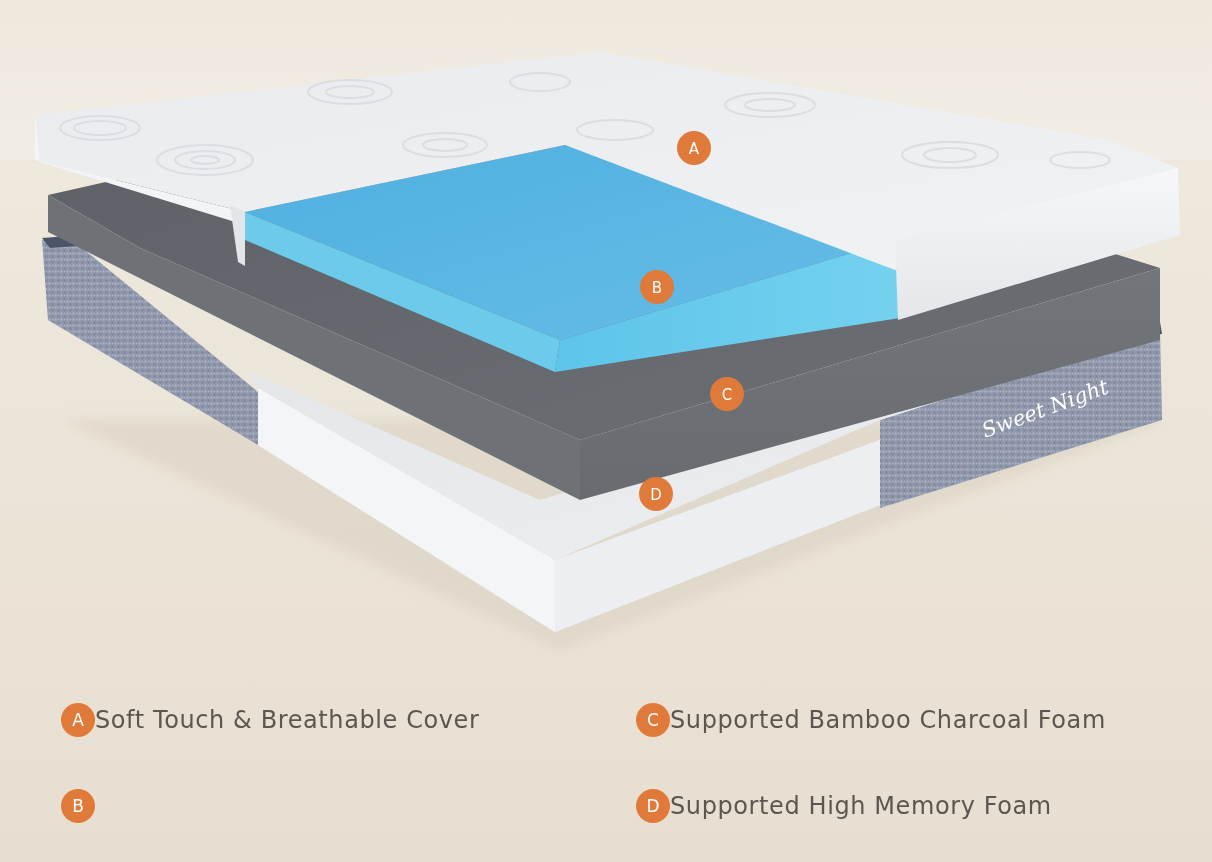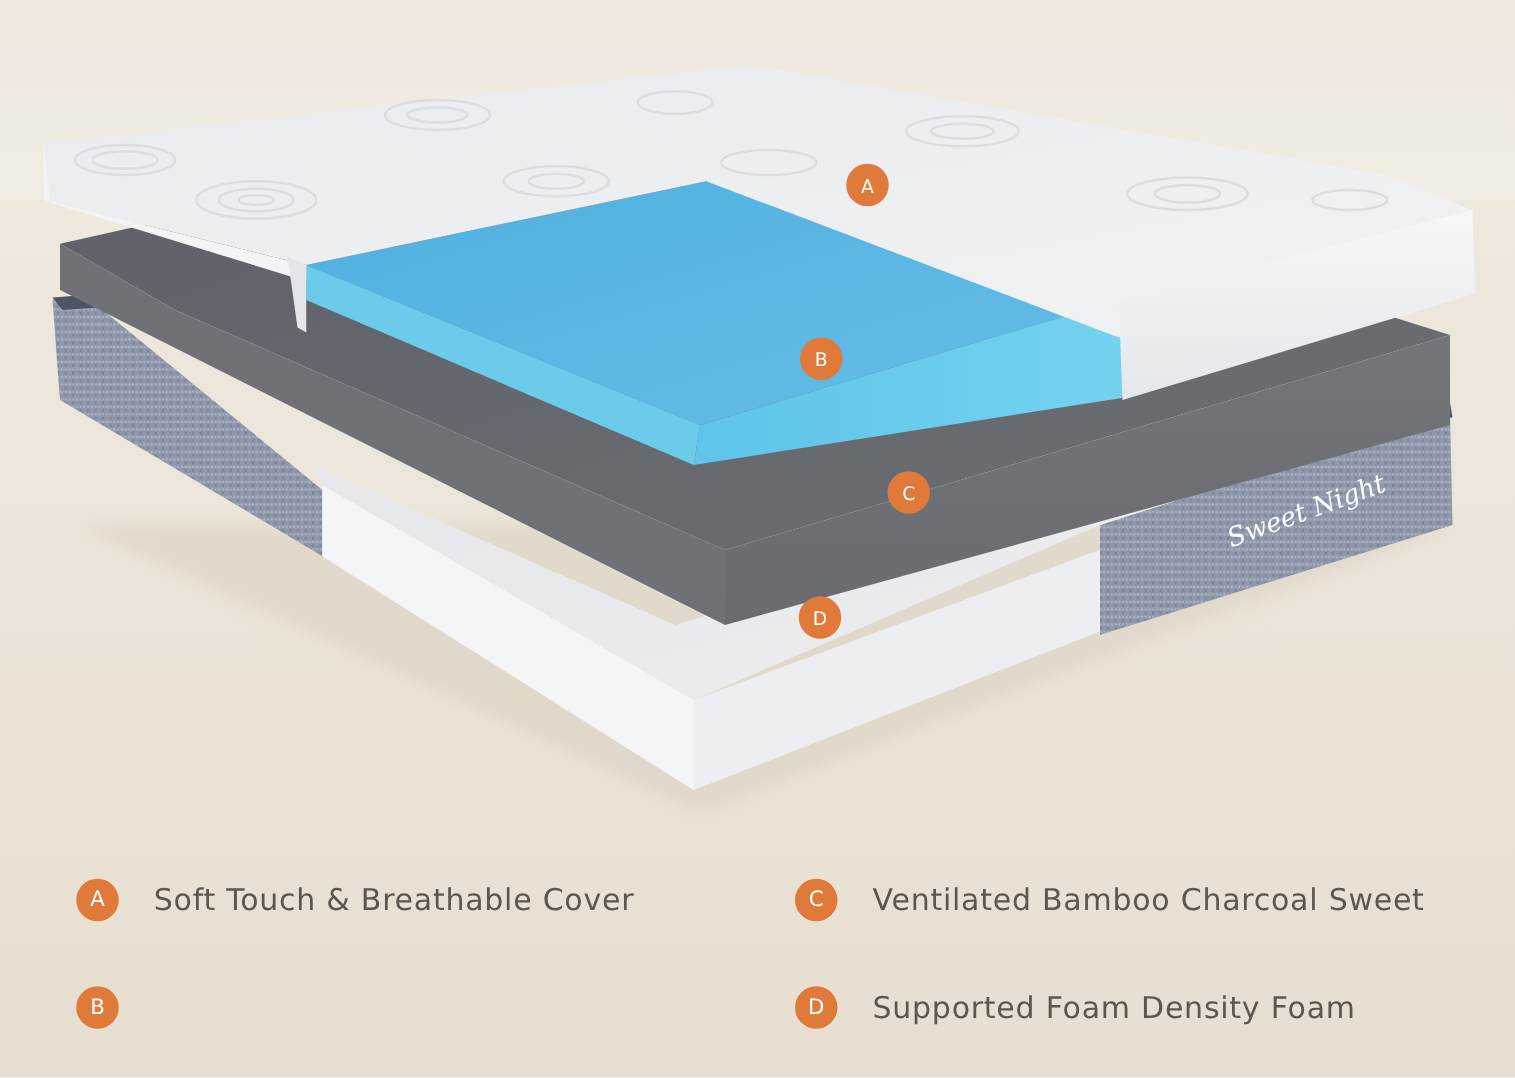--- a/index.html
+++ b/index.html
@@ -14,21 +14,21 @@
   .brand-text { font-family: "DejaVu Serif", serif; font-style: italic; font-size: 21px; fill: #ffffff; }
   .legend { position: absolute; left: 0; top: 690px; width: 1212px; height: 172px; }
   .legend-item { position: absolute; display: flex; align-items: center; height: 40px; }
   .badge {
     width: 34px; height: 34px; border-radius: 50%;
     background: #e07a3a; color: #fff; display: flex; align-items: center; justify-content: center;
     font-family: "DejaVu Sans", sans-serif; font-size: 17px; flex: 0 0 34px;
     box-shadow: 0 0 0 1px rgba(255,220,200,0.35);
   }
   .legend-text {
-    margin-left: 28px; color: #5c5650; font-family: "DejaVu Sans", sans-serif;
+    color: #5c5650; font-family: "DejaVu Sans", sans-serif;
     font-size: 24px; letter-spacing: 0.6px; white-space: nowrap; font-weight: normal;
   }
 </style>
 </head>
 <body>
 
 <div class="scene">
   <svg width="1212" height="670" viewBox="0 0 1212 670" xmlns="http://www.w3.org/2000/svg">
     <defs>
       <linearGradient id="bgWall" x1="0" y1="0" x2="0" y2="1">
@@ -162,19 +162,19 @@
 <div class="legend">
   <div class="legend-item" style="left:61px; top:10px;">
     <div class="badge">A</div>
     <div class="legend-text">Soft Touch &amp; Breathable Cover</div>
   </div>
   <div class="legend-item" style="left:61px; top:96px;">
     <div class="badge">B</div>
   </div>
   <div class="legend-item" style="left:636px; top:10px;">
     <div class="badge">C</div>
-    <div class="legend-text">Ventilated Bamboo Charcoal Sweet</div>
+    <div class="legend-text">Supported Bamboo Charcoal Foam</div>
   </div>
   <div class="legend-item" style="left:636px; top:96px;">
     <div class="badge">D</div>
-    <div class="legend-text">Supported Foam Density Foam</div>
+    <div class="legend-text">Supported High Memory Foam</div>
   </div>
 </div>
 
 </body></html>

